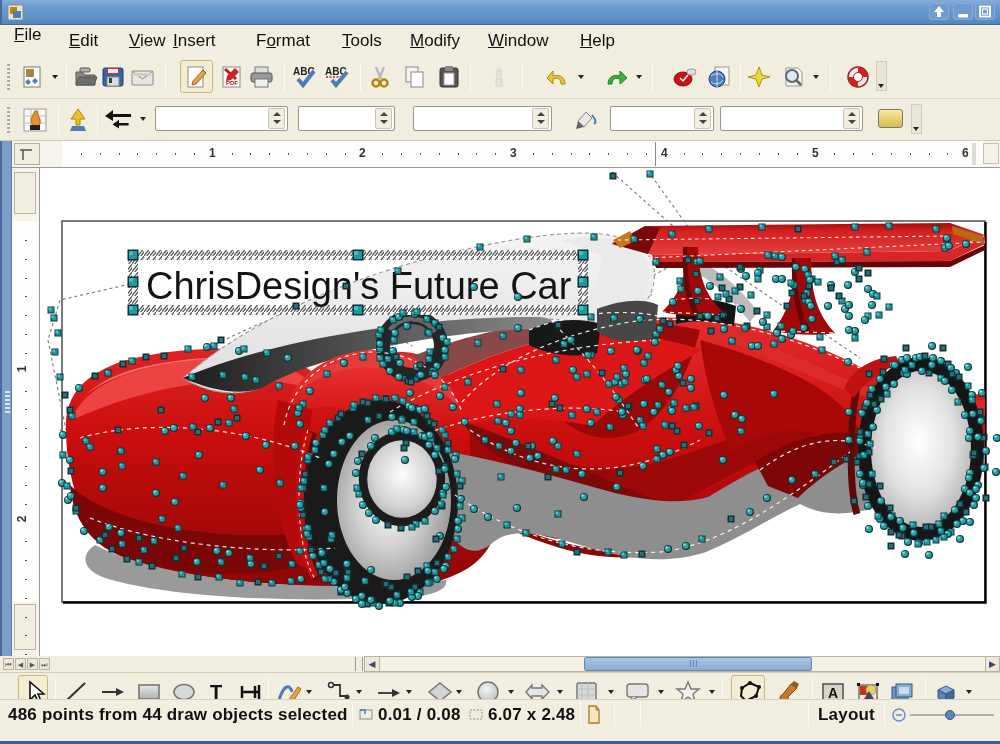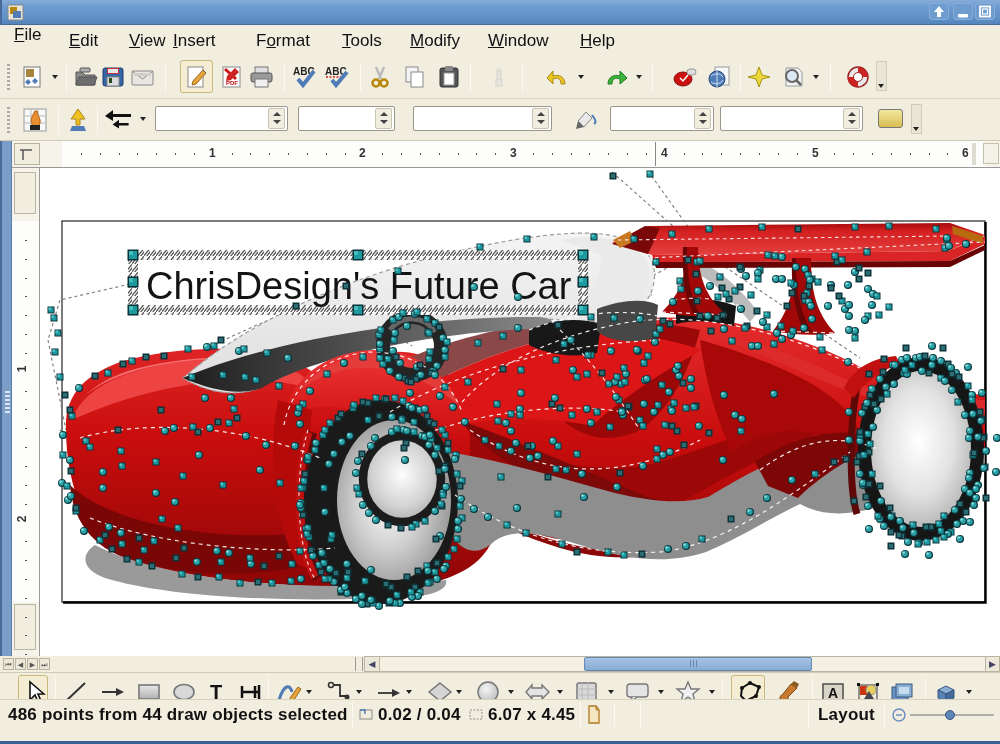--- a/index.html
+++ b/index.html
@@ -1373,25 +1373,25 @@
 <div class="dd" style="left:966px;top:17px"></div>
 </div>
 
 <div class="bar" style="top:699px;height:30px;border-top:1px solid #d6d2bd;font-size:17px;font-weight:bold;letter-spacing:0.2px;color:#111">
  <span class="abs" style="left:8px;top:5px">486 points from 44 draw objects selected</span>
  <div class="sep" style="left:352px;top:2px;height:25px"></div>
  <svg class="abs" style="left:358px;top:7px" width="16" height="14">
       <rect x="2" y="3" width="12" height="9" fill="none" stroke="#888"></rect>
       <path d="M2 3 L7 3 L7 7" stroke="#4f7bb6" fill="none" stroke-width="1.5"></path>
     </svg>
- <span class="abs" style="left:378px;top:5px">0.02 / 0.04</span>
+ <span class="abs" style="left:378px;top:5px">0.01 / 0.08</span>
  <svg class="abs" style="left:468px;top:7px" width="16" height="14">
       <rect x="2" y="3" width="12" height="9" fill="none" stroke="#888" stroke-dasharray="2 1.5"></rect>
     </svg>
- <span class="abs" style="left:488px;top:5px">6.07 x 4.45</span>
+ <span class="abs" style="left:488px;top:5px">6.07 x 2.48</span>
  <div class="sep" style="left:580px;top:2px;height:25px"></div>
  <svg class="abs" style="left:586px;top:5px" width="16" height="19">
       <path d="M3 1 L10 1 L13 5 L13 18 L3 18 Z" fill="#f4e6c0" stroke="#b07820" stroke-width="1.3"></path>
       <path d="M10 1 L10 5 L13 5" fill="none" stroke="#b07820"></path>
     </svg>
  <div class="sep" style="left:614px;top:2px;height:25px"></div>
     <div class="sep" style="left:640px;top:2px;height:25px"></div>
  <div class="sep" style="left:808px;top:2px;height:25px"></div>
  <span class="abs" style="left:818px;top:5px">Layout</span>
  <div class="sep" style="left:884px;top:2px;height:25px"></div>

